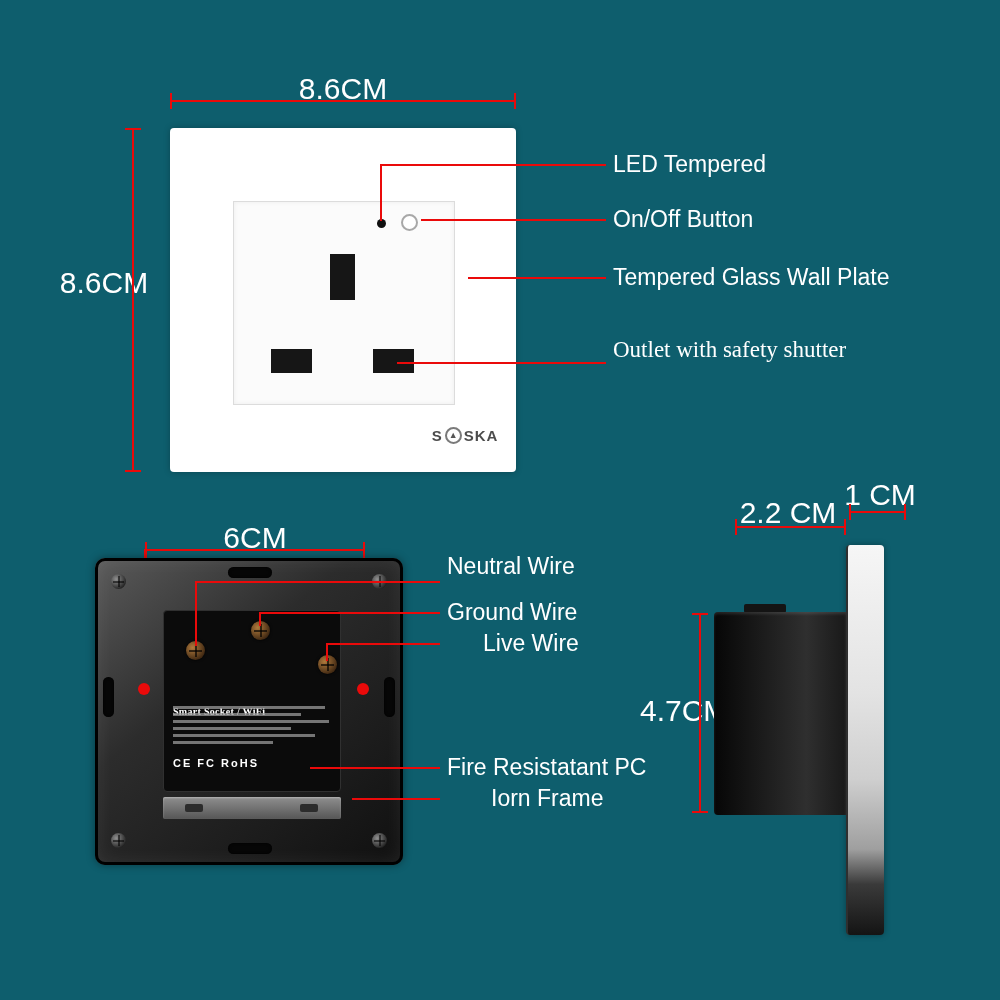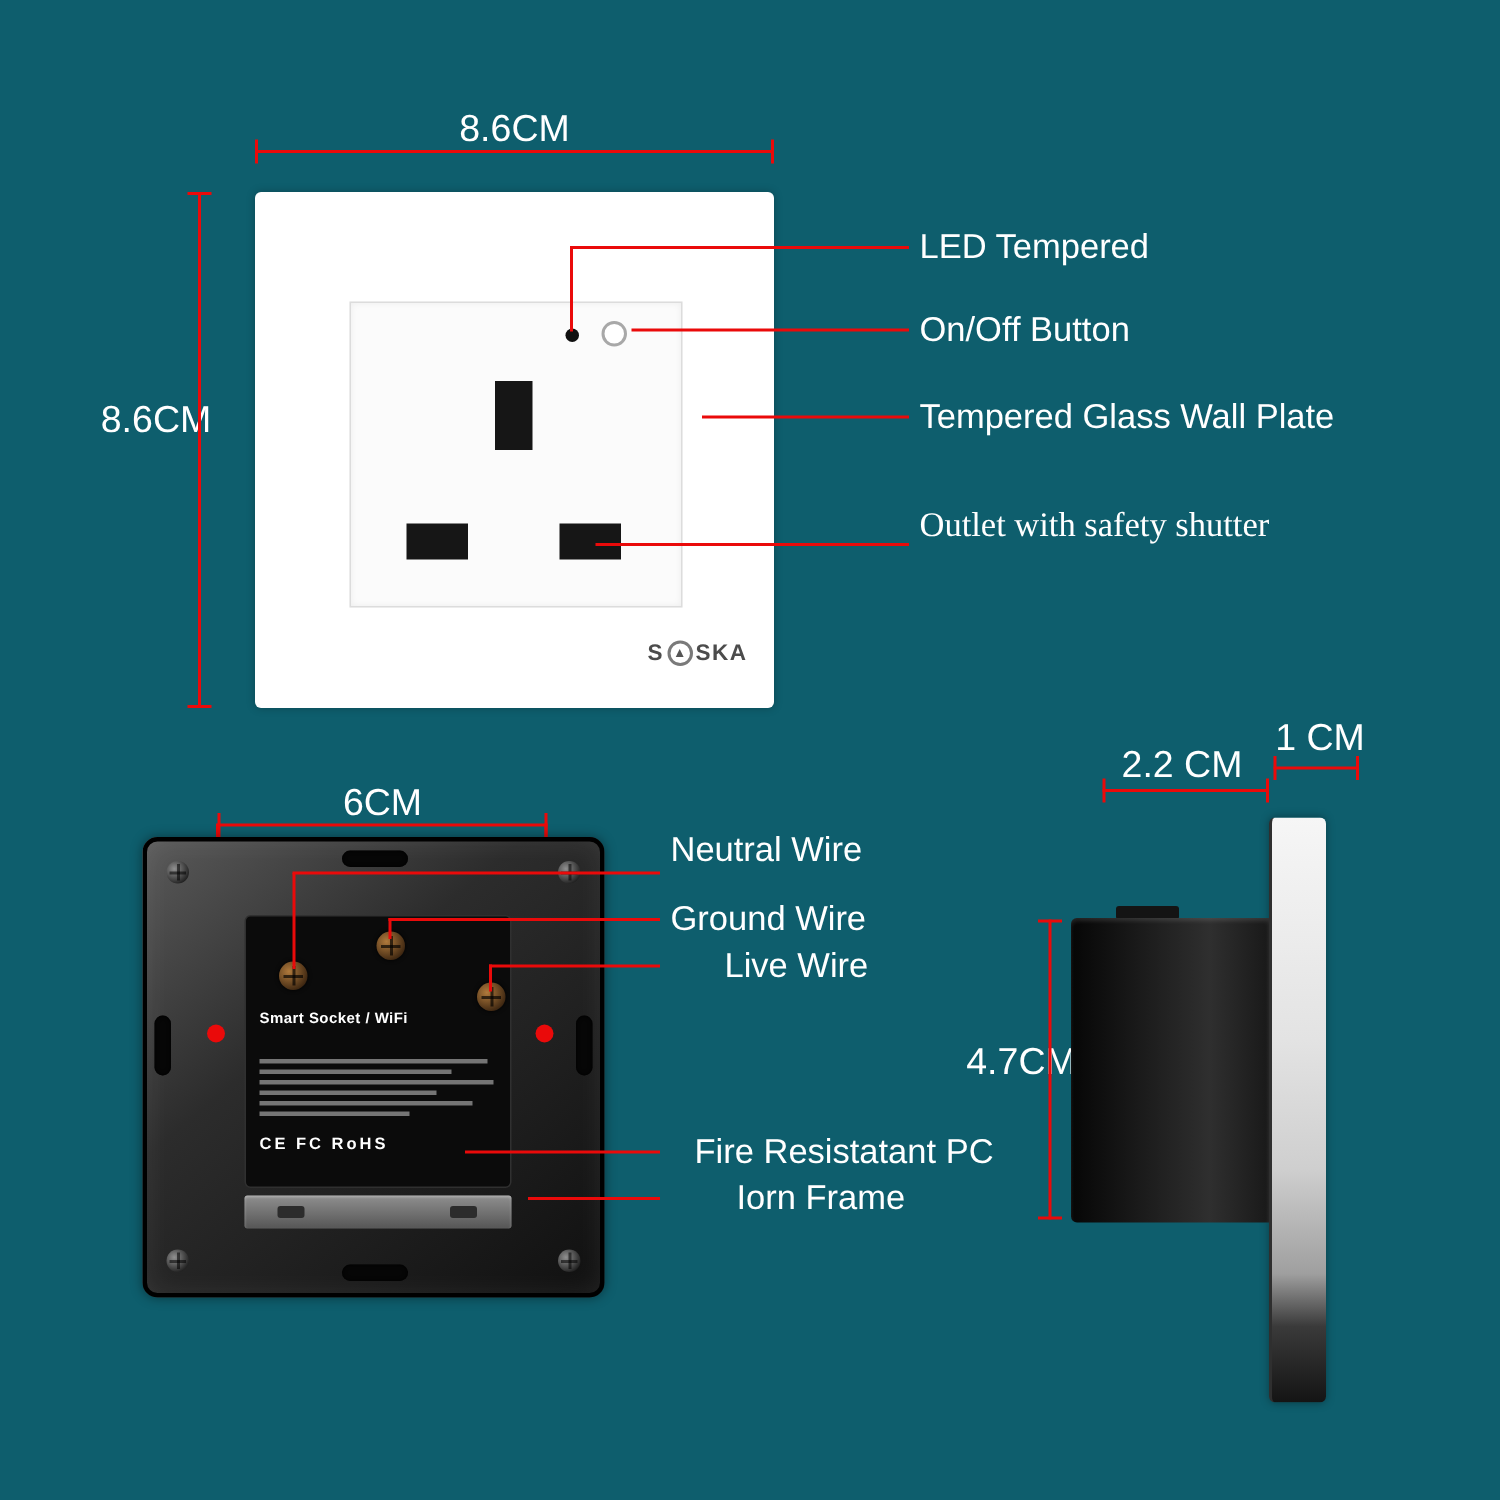--- a/index.html
+++ b/index.html
@@ -6,21 +6,21 @@
     --background:#0e5e6d;
     --accent:#ea0a0a;
     --text:#ffffff;
   }
   *{margin:0;padding:0;box-sizing:border-box;}
   html,body{background:var(--background);}
   body{font-family:"Liberation Sans", sans-serif;}
   #canvas{position:relative;width:1000px;height:1000px;background:var(--background);overflow:hidden;}
 
   .lbl{position:absolute;color:var(--text);font-size:23px;white-space:nowrap;line-height:28px;}
-  .dim-lbl{position:absolute;color:var(--text);font-size:25px;white-space:nowrap;text-align:center;}
+  .dim-lbl{position:absolute;color:var(--text);font-size:30px;white-space:nowrap;text-align:center;}
 
   .hline{position:absolute;height:2px;background:var(--accent);}
   .vline{position:absolute;width:2px;background:var(--accent);}
 
   .dim-h{position:absolute;height:2px;background:var(--accent);}
   .dim-h::before,.dim-h::after{content:"";position:absolute;top:-7px;width:2px;height:16px;background:var(--accent);}
   .dim-h::before{left:0;}
   .dim-h::after{right:0;}
 
   .dim-v{position:absolute;width:2px;background:var(--accent);}
@@ -50,21 +50,21 @@
   .screw{position:absolute;width:15px;height:15px;border-radius:50%;
     background:radial-gradient(circle at 35% 35%, #909090, #222 75%);}
   .screw::before{content:"";position:absolute;left:50%;top:2px;bottom:2px;width:2px;margin-left:-1px;background:rgba(0,0,0,.55);}
   .screw::after{content:"";position:absolute;top:50%;left:2px;right:2px;height:2px;margin-top:-1px;background:rgba(0,0,0,.55);}
   .t-screw{position:absolute;width:19px;height:19px;border-radius:50%;
     background:radial-gradient(circle at 35% 35%, #b07a3c, #3a2410 78%);box-shadow:0 0 3px #000;}
   .t-screw::before{content:"";position:absolute;left:50%;top:3px;bottom:3px;width:2px;margin-left:-1px;background:rgba(0,0,0,.65);}
   .t-screw::after{content:"";position:absolute;top:50%;left:3px;right:3px;height:2px;margin-top:-1px;background:rgba(0,0,0,.65);}
   .slot{position:absolute;background:#060606;border-radius:6px;box-shadow:inset 0 0 3px #000;}
   .module{position:absolute;left:163px;top:610px;width:178px;height:182px;background:#0b0b0b;border:1px solid #303030;border-radius:4px;}
-  .module-title{position:absolute;left:173px;top:674px;color:#fff;font-size:10px;font-weight:bold;letter-spacing:.3px;}
+  .module-title{position:absolute;left:173px;top:706px;color:#fff;font-size:10px;font-weight:bold;letter-spacing:.3px;font-family:Liberation Serif, serif;}
   .spec-line{position:absolute;left:173px;height:3px;background:#9a9a9a;opacity:.75;}
   .certs{position:absolute;left:173px;top:757px;color:#fff;font-size:11px;font-weight:bold;letter-spacing:2px;}
   .metal-strip{position:absolute;left:163px;top:797px;width:178px;height:22px;background:linear-gradient(180deg,#8f8f8f,#565656);border-radius:2px;box-shadow:inset 0 1px 2px rgba(255,255,255,.35);}
   .strip-slot{position:absolute;top:804px;width:18px;height:8px;background:#2c2c2c;border-radius:2px;}
 
   
   .side-glass{position:absolute;left:846px;top:545px;width:38px;height:390px;border-radius:4px;
     background:linear-gradient(180deg,#f6f6f6 0%,#e3e3e3 38%,#cfcfcf 60%,#9f9f9f 78%,#3a3a3a 87%,#141414 100%);
     border-left:2px solid #2f2f2f;box-shadow:0 0 6px rgba(0,0,0,.35);}
   .side-body{position:absolute;left:714px;top:612px;width:132px;height:203px;border-radius:4px 0 0 4px;
@@ -153,21 +153,21 @@
     <div class="vline" style="left:259px;top:612px;height:14px;"></div>
     <div class="hline" style="left:259px;top:612px;width:181px;"></div>
     <div class="vline" style="left:326px;top:643px;height:18px;"></div>
     <div class="hline" style="left:326px;top:643px;width:114px;"></div>
     <div class="hline" style="left:310px;top:767px;width:130px;"></div>
     <div class="hline" style="left:352px;top:798px;width:88px;"></div>
 
     <div class="lbl" style="left:447px;top:552px;">Neutral Wire</div>
     <div class="lbl" style="left:447px;top:598px;">Ground Wire</div>
     <div class="lbl" style="left:447px;top:629px;margin-left:36px;">Live Wire</div>
-    <div class="lbl" style="left:447px;top:753px;margin-left:16px;">Fire Resistatant PC</div>
+    <div class="lbl" style="left:447px;top:753px;">Fire Resistatant PC</div>
     <div class="lbl" style="left:447px;top:784px;margin-left:44px;">Iorn Frame</div>
   </div>
 
   <div>
 
     <div class="dim-lbl" style="left:728px;top:496px;width:120px;">2.2 CM</div>
     <div class="dim-h" style="left:735px;top:526px;width:111px;"></div>
 
     <div class="dim-lbl" style="left:842px;top:478px;width:76px;">1 CM</div>
     <div class="dim-h" style="left:849px;top:511px;width:57px;"></div>

